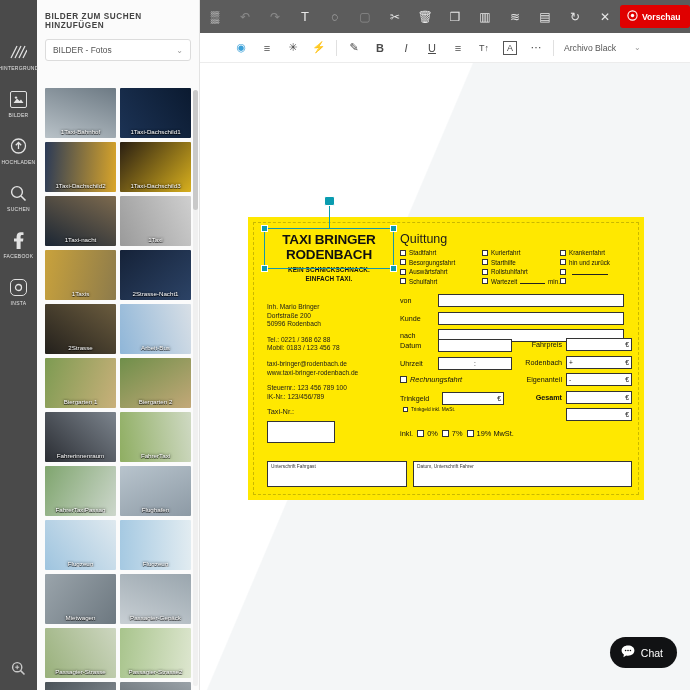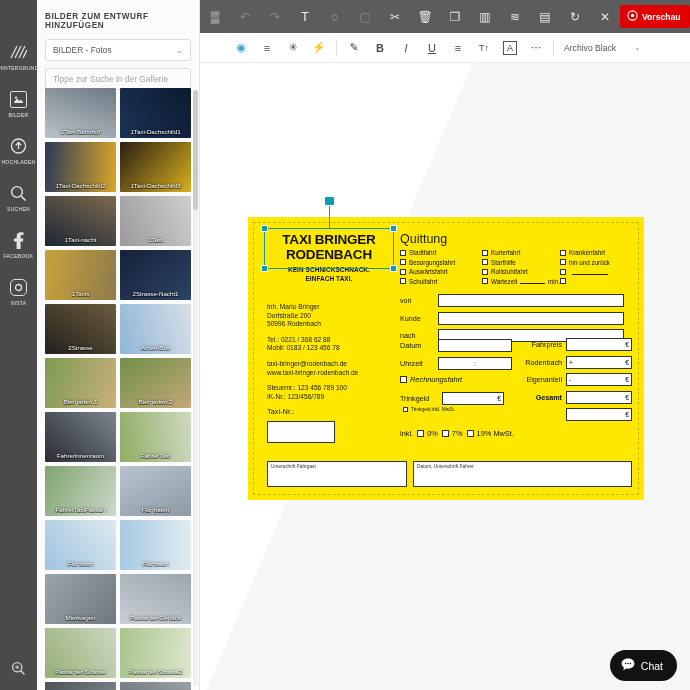--- a/index.html
+++ b/index.html
@@ -199,21 +199,21 @@
   #sigrow { position: absolute; left: 19px; bottom: 13px; right: 12px; display: flex; gap: 6px; }
   .sigbox {
     height: 26px; background: #fff; border: 1px solid #333;
     font-size: 4.8px; color: #333; padding: 2px 3px;
   }
   #sig1 { width: 140px; flex: none; }
   #sig2 { flex: 1; }
 
   
   #chat-btn {
-    position: absolute; right: 13px; bottom: 9px; height: 31px;
+    position: absolute; right: 13px; bottom: 22px; height: 31px;
     background: #111214; color: #fff; border-radius: 16px; display: flex;
     align-items: center; gap: 6px; padding: 0 14px 0 11px; cursor: pointer;
     font-size: 10.5px; z-index: 40;
   }
 </style>
 </head>
 <body>
 
 <div id="icon-rail">
   <div class="rail-item rail-first">
@@ -280,30 +280,27 @@
     <svg width="15" height="15" viewBox="0 0 15 15">
         <circle cx="6.2" cy="6.2" r="4.6" fill="none" stroke="#c9c9c9" stroke-width="1.4"></circle>
         <line x1="9.6" y1="9.6" x2="13.5" y2="13.5" stroke="#c9c9c9" stroke-width="1.5"></line>
         <line x1="4.2" y1="6.2" x2="8.2" y2="6.2" stroke="#c9c9c9" stroke-width="1.1"></line>
         <line x1="6.2" y1="4.2" x2="6.2" y2="8.2" stroke="#c9c9c9" stroke-width="1.1"></line>
       </svg>
   </div>
 </div>
 
 <div id="image-panel">
-  <div id="panel-title">BILDER ZUM ENTWURF HINZUFÜGEN</div>
+  <div id="panel-title">BILDER ZUM SUCHEN HINZUFÜGEN</div>
 
   <div class="panel-ctrl">
     <span>BILDER - Fotos</span>
     <span class="chev">⌄</span>
   </div>
 
-  <div class="panel-ctrl search">
-    <span>Tippe zur Suche in der Gallerie</span>
-  </div>
 
   <div id="gallery-wrap">
     <div id="gallery">
         <div class="thumb" style="background: linear-gradient(20deg, rgb(185, 194, 200) 0%, rgb(109, 122, 132) 100%);">
           <div class="thumb-label">1Taxi-Bahnhof</div>
         </div>
         <div class="thumb" style="background: linear-gradient(57deg, rgb(28, 51, 85) 0%, rgb(11, 26, 48) 100%);">
           <div class="thumb-label">1Taxi-Dachschild1</div>
         </div>
         <div class="thumb" style="background: linear-gradient(94deg, rgb(43, 58, 87) 0%, rgb(217, 165, 42) 100%);">

